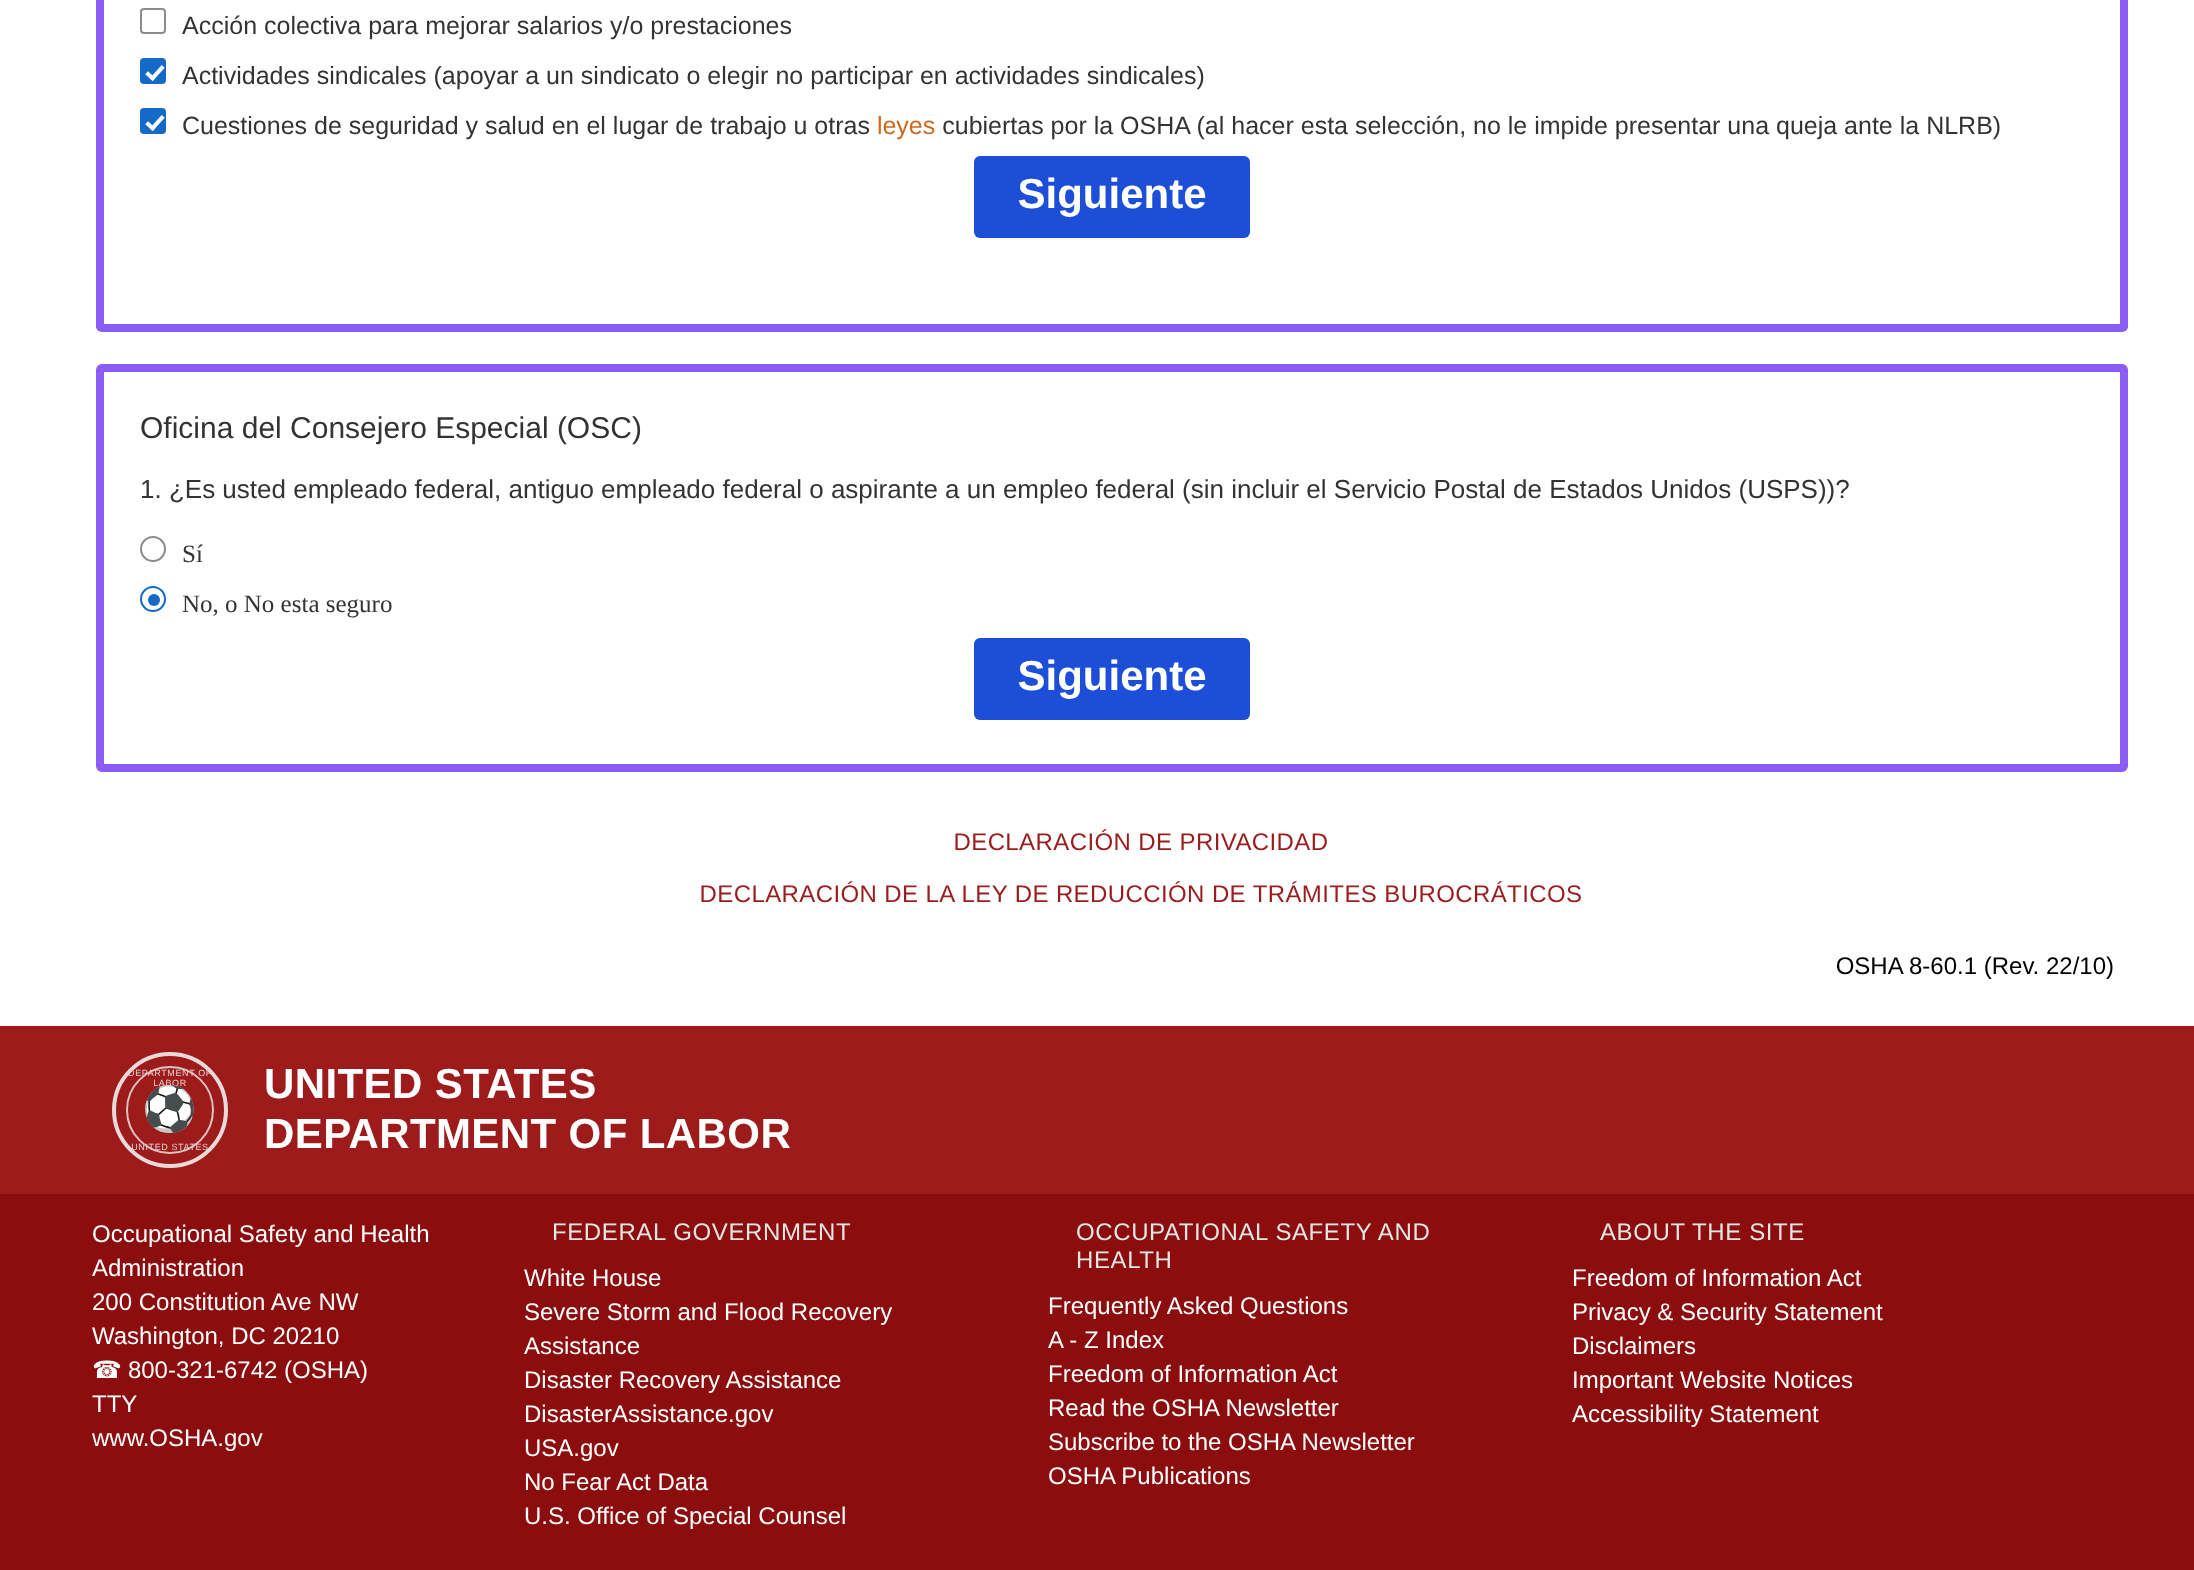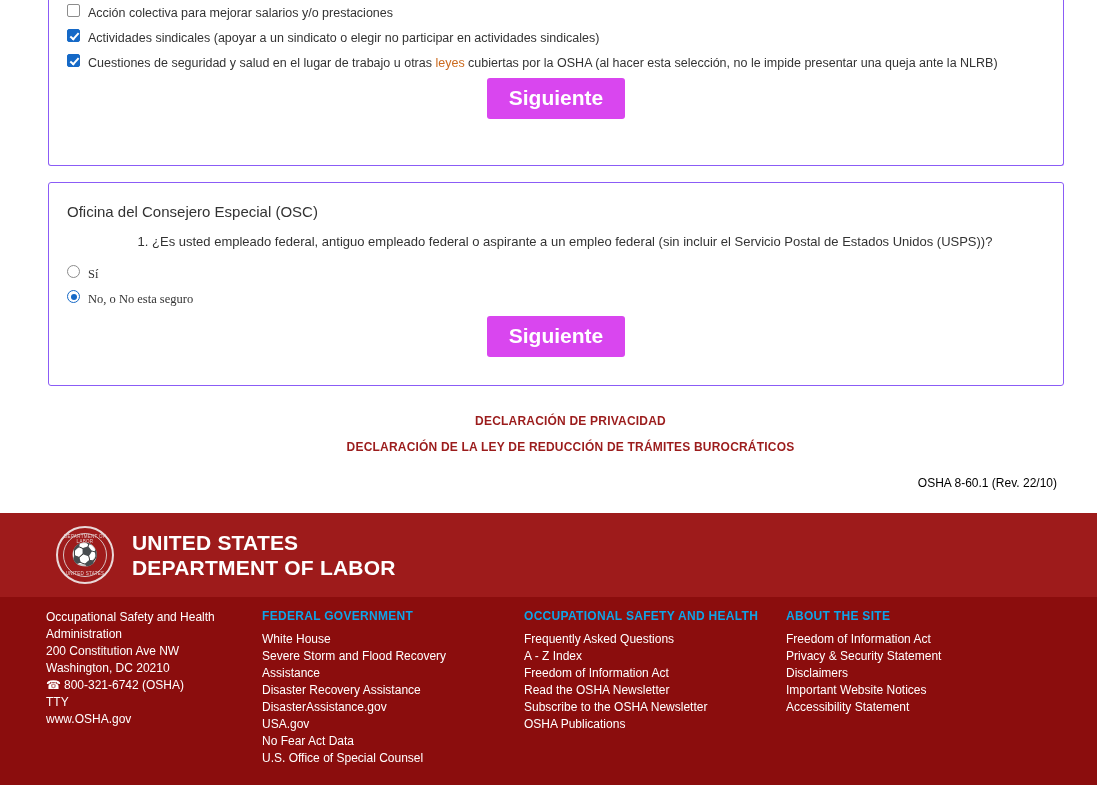--- a/index.html
+++ b/index.html
@@ -21,39 +21,38 @@
     width: 1097px;
     height: 785px;
   }
 
   
   .card {
     position: absolute;
     left: 48px;
     width: 1016px;
     background: #ffffff;
-    border: 1px solid #8b5cf6;
+    border: 4px solid #8b5cf6;
     border-radius: 3px;
   }
   #card-nlrb {
     top: -14px;
     height: 180px;
     border-top: none;
   }
   #card-osc {
     top: 182px;
     height: 204px;
   }
 
   .question {
     font-size: 13px;
     color: #333333;
     margin: 0 0 6px 18px;
     padding-top: 0;
-    text-align: center;
   }
 
   .opt-row {
     display: flex;
     align-items: flex-end;
     margin: 0 0 6px 18px;
     line-height: 16px;
   }
   .opt-row .box {
     flex: 0 0 auto;
@@ -114,21 +113,21 @@
     top: 2.5px;
     width: 6px;
     height: 6px;
     border-radius: 50%;
     background: #1569c7;
   }
 
   .btn-next {
     display: block;
     margin: 0 auto;
-    background: #d946ef;
+    background: #1d4ed8;
     color: #ffffff;
     border: none;
     border-radius: 3px;
     font-family: "Liberation Sans", sans-serif;
     font-size: 21px;
     font-weight: bold;
     padding: 8px 22px 9px 22px;
     cursor: pointer;
     line-height: 24px;
   }
@@ -146,21 +145,21 @@
     position: absolute;
     top: 414px;
     left: 0;
     width: 1097px;
     text-align: center;
   }
   .legal a {
     display: block;
     color: #9b1c1c;
     font-size: 12px;
-    font-weight: bold;
+    font-weight: normal;
     letter-spacing: .2px;
     text-decoration: none;
     margin-bottom: 12px;
     padding-left: 44px;
   }
   .formcode {
     position: absolute;
     top: 476px;
     right: 40px;
     font-size: 12px;
@@ -236,24 +235,25 @@
     display: flex;
     padding: 12px 0 0 0;
   }
   .fcol { padding-right: 20px; }
   .fcol.c1 { width: 262px; padding-left: 46px; }
   .fcol.c2 { width: 262px; }
   .fcol.c3 { width: 262px; }
   .fcol.c4 { width: 265px; }
   .fhead {
     font-size: 12px;
-    font-weight: bold;
+    font-weight: normal;
     letter-spacing: .3px;
     margin-bottom: 8px;
-    color: #0ea5e9;
+    color: #e5e5e5;
+    margin-left: 14px;
   }
   .fline {
     font-size: 12px;
     line-height: 17px;
     color: #ffffff;
     display: block;
     text-decoration: none;
   }
   .phone-icon { margin-right: 3px; }
 </style>

